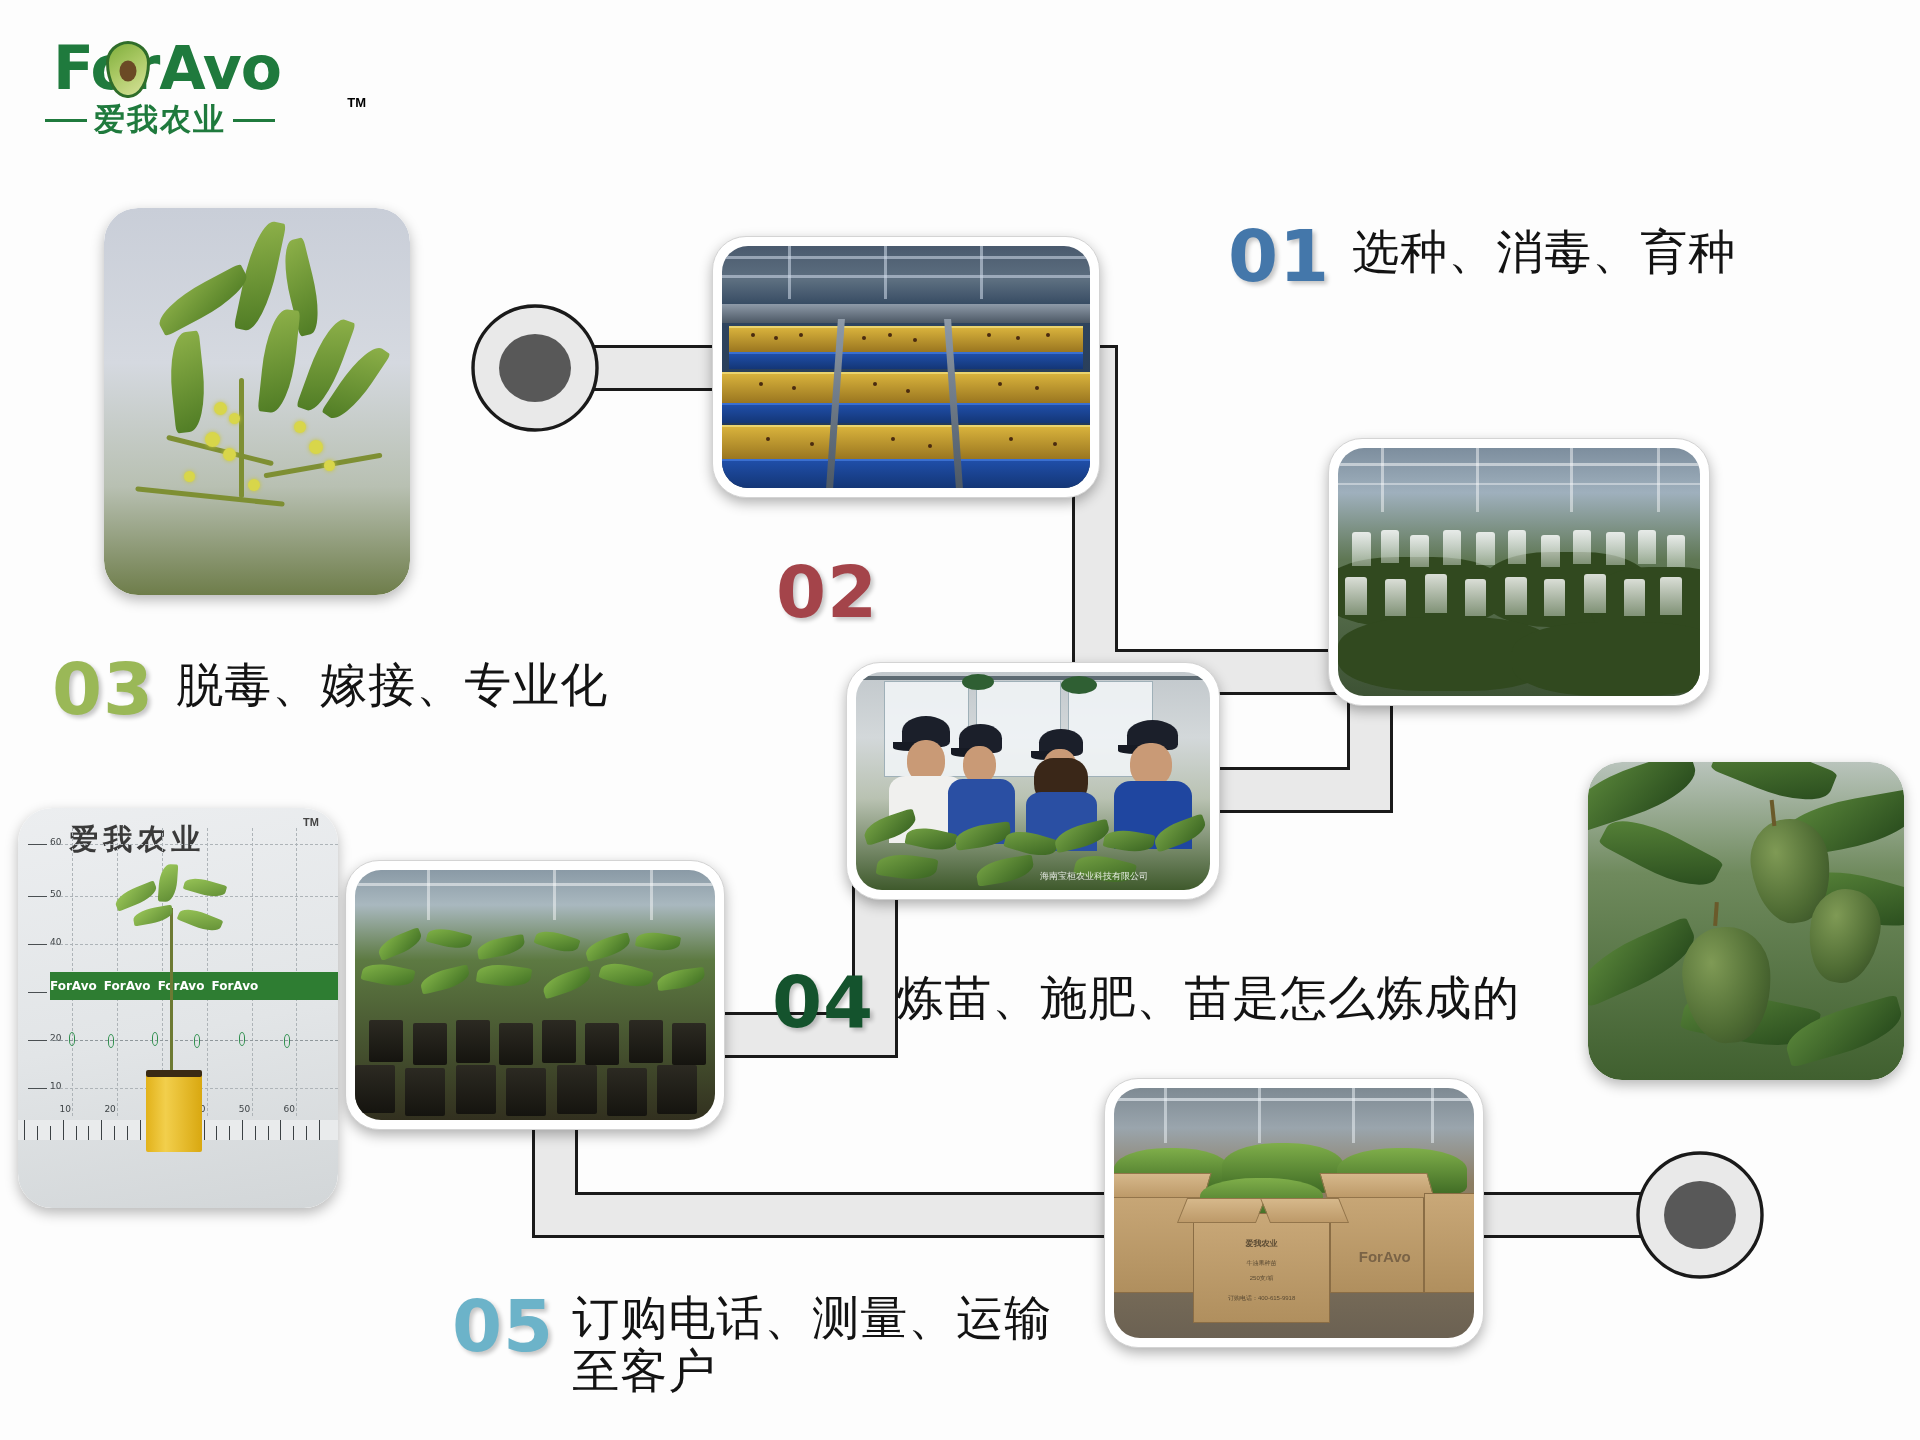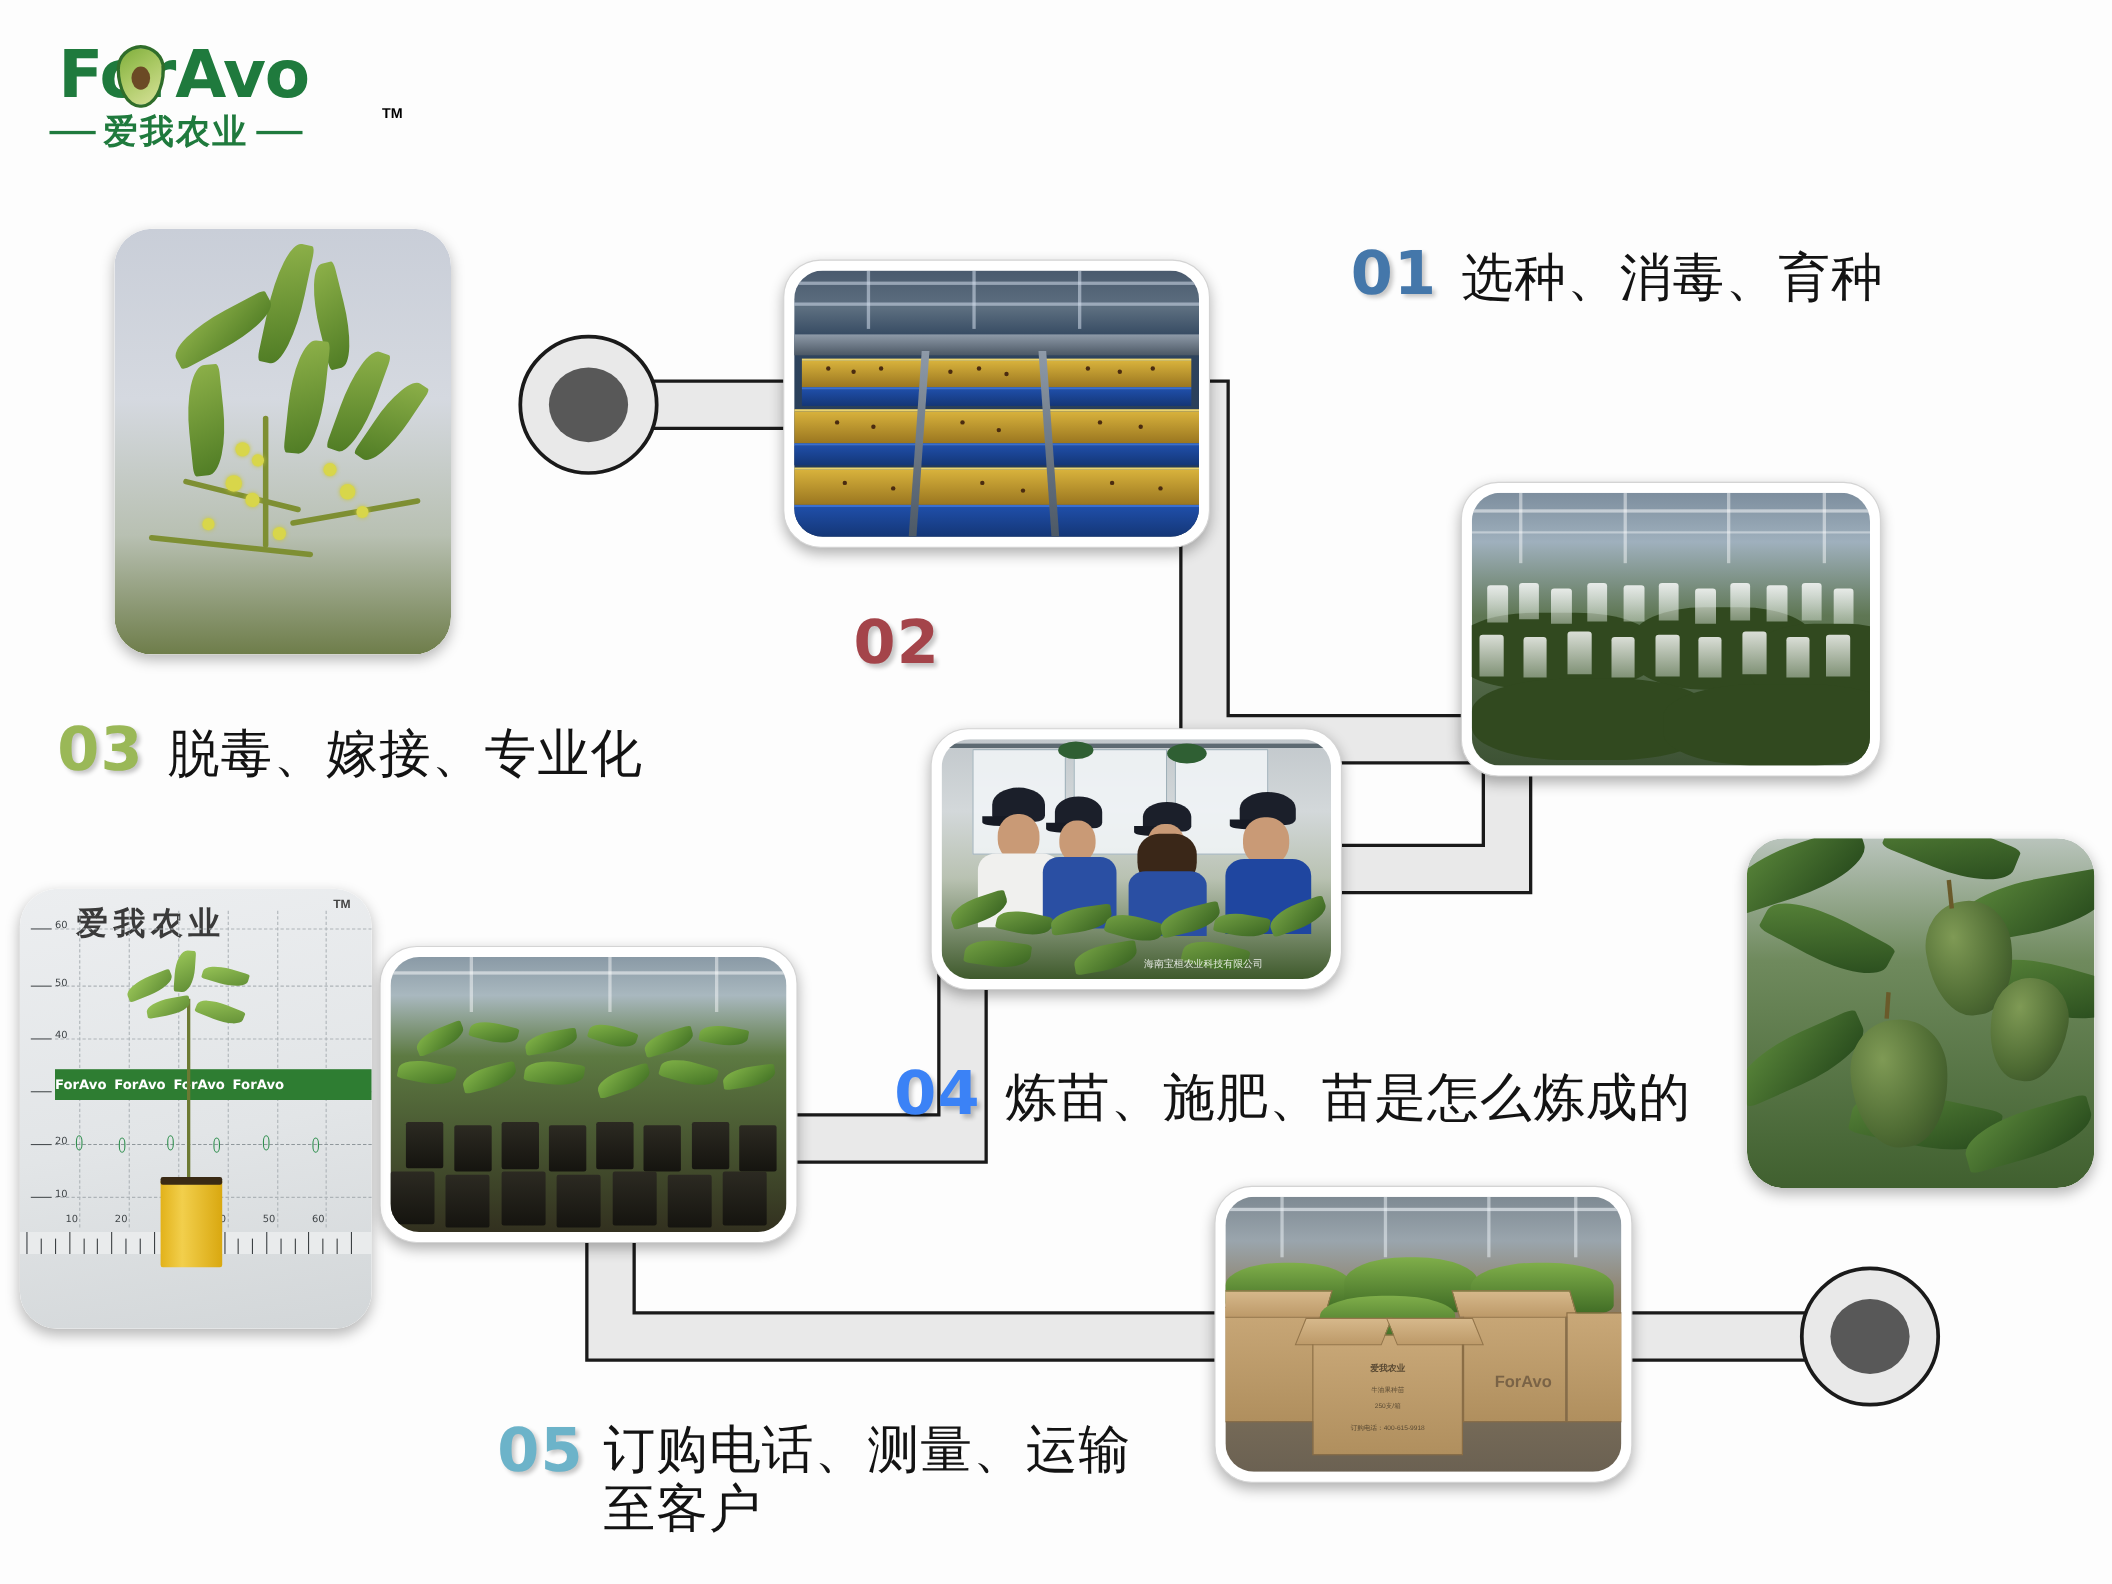--- a/index.html
+++ b/index.html
@@ -56,21 +56,21 @@
     box-shadow:0 5px 13px rgba(0,0,0,.30);
     border:1px solid #d4d4d4;
   }
   .tile .ph{width:100%;height:100%;border-radius:26px;overflow:hidden;position:relative;}
   .tile.plain{padding:0;border:none;background:none;box-shadow:0 5px 13px rgba(0,0,0,.28);}
   .tile.plain .ph{border-radius:34px;}
 
   
   .step{position:absolute;display:flex;align-items:flex-start;white-space:nowrap;}
   .num{
-    font-size:55px;font-weight:bold;line-height:.95;
+    font-size:72px;font-weight:bold;line-height:.95;
     font-family:"DejaVu Sans",sans-serif;letter-spacing:1px;
   }
   .stxt{
     font-size:47px;color:#131313;line-height:1.12;letter-spacing:1px;
     font-family:"Liberation Sans",sans-serif;margin-left:22px;padding-top:4px;
   }
 
   
   .scene{position:absolute;inset:0;}
 
@@ -562,21 +562,21 @@
   <div class="step" style="left:776px;top:558px;justify-content:center;">
     <span class="num" style="color:#a4444a;text-shadow:3px 3px 4px rgba(0,0,0,.22);">02</span>
   </div>
 
   <div class="step" style="left:52px;top:655px;">
     <span class="num" style="color:#9ab857;text-shadow:3px 3px 4px rgba(0,0,0,.22);">03</span>
     <span class="stxt">脱毒、嫁接、专业化</span>
   </div>
 
   <div class="step" style="left:772px;top:968px;">
-    <span class="num" style="color:#3b82f6;text-shadow:3px 3px 4px rgba(0,0,0,.22);margin-left:41px;">04</span>
+    <span class="num" style="color:#14532d;text-shadow:3px 3px 4px rgba(0,0,0,.22);">04</span>
     <span class="stxt">炼苗、施肥、苗是怎么炼成的</span>
   </div>
 
   <div class="step" style="left:452px;top:1292px;">
     <span class="num" style="color:#6cb3c9;text-shadow:3px 3px 4px rgba(0,0,0,.22);">05</span>
     <span class="stxt" style="margin-left:18px;padding-top:0;">
       <span>订购电话、测量、运输</span><br>
       <span>至客户</span>
     </span>
   </div>

